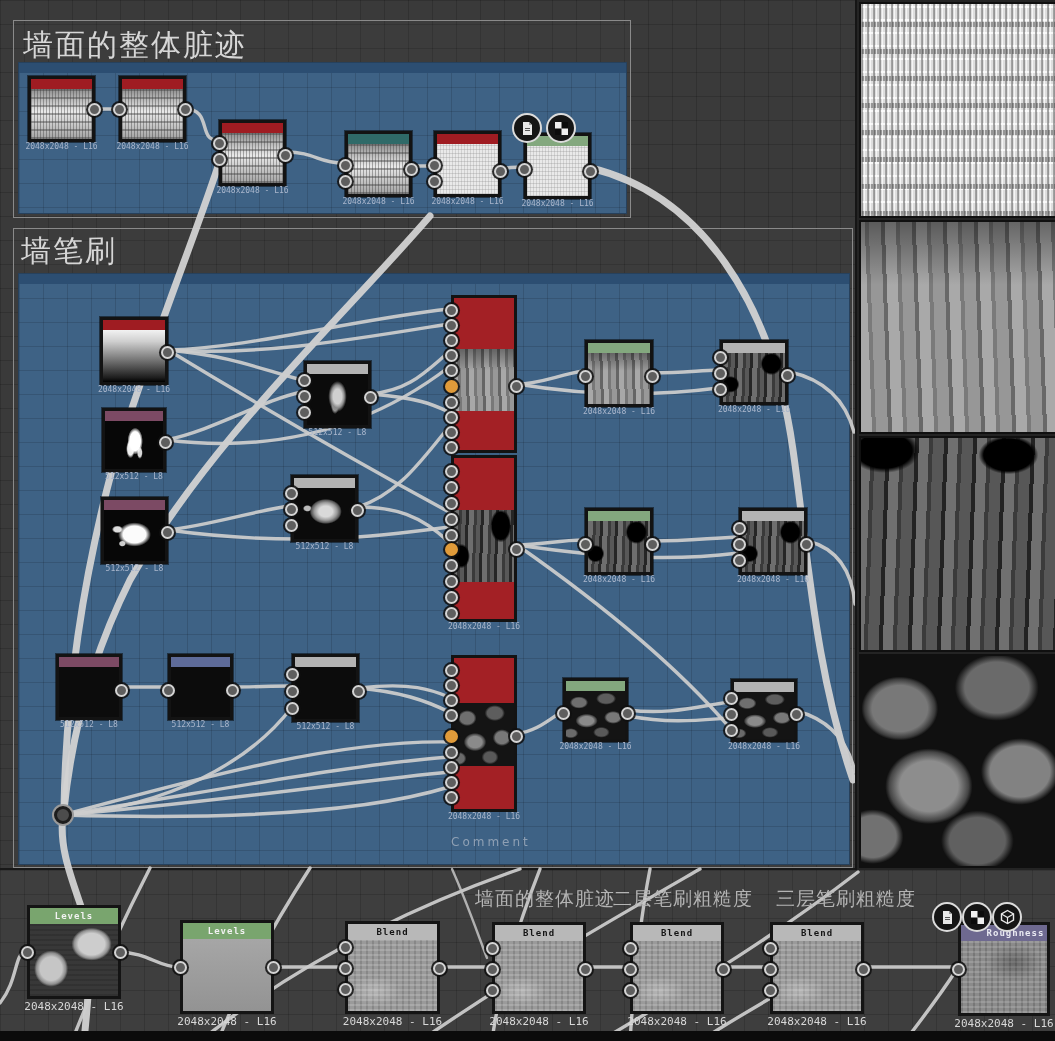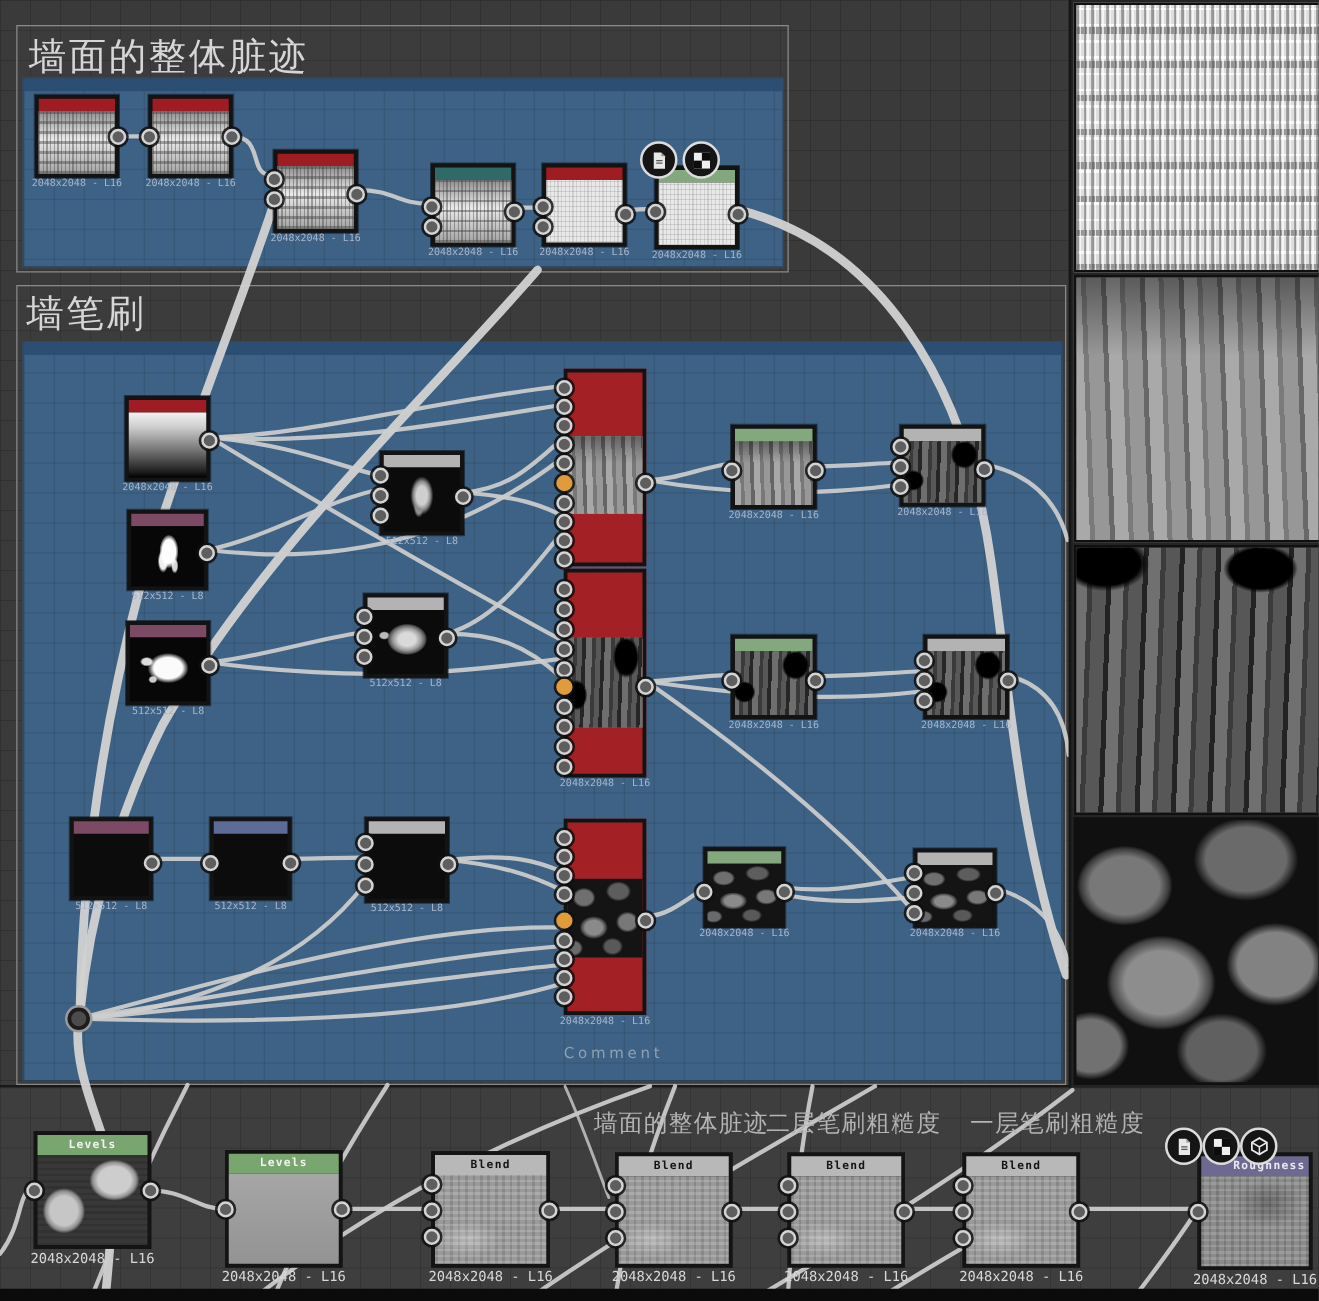--- a/index.html
+++ b/index.html
@@ -164,21 +164,21 @@
   <div class="frame" style="left:13px;top:228px;width:838px;height:638px">
     <div class="frame-title" style="left:7px;top:2px">墙笔刷</div>
     <div class="frame-body" style="left:4px;top:44px;width:830px;height:590px">
       <div class="frame-bar"></div>
     </div>
     <div class="comment" style="left:437px;top:606px">Comment</div>
   </div>
 
   <div class="anno" style="left:475px;top:886px">墙面的整体脏迹</div>
   <div class="anno" style="left:613px;top:886px">二层笔刷粗糙度</div>
-  <div class="anno" style="left:776px;top:886px">一层笔刷粗糙度</div>
+  <div class="anno" style="left:776px;top:886px">三层笔刷粗糙度</div>
 
   <div id="bottom-panel"></div>
 
   <svg class="wires" width="1055" height="1041" viewBox="0 0 1055 1041">
     <g>
 
       <path class="wt" d="M430,216 C340,320 210,440 130,580 C95,650 72,730 64,810"></path>
       <path class="wt" d="M221,157 C198,230 152,340 112,470 C84,575 66,690 64,808"></path>
       <path class="wt" d="M63,815 C58,852 76,888 86,922 C93,952 88,1000 84,1041"></path>
       <path class="wt" d="M591,168 C700,195 772,300 793,450 C808,555 815,670 853,780"></path>

